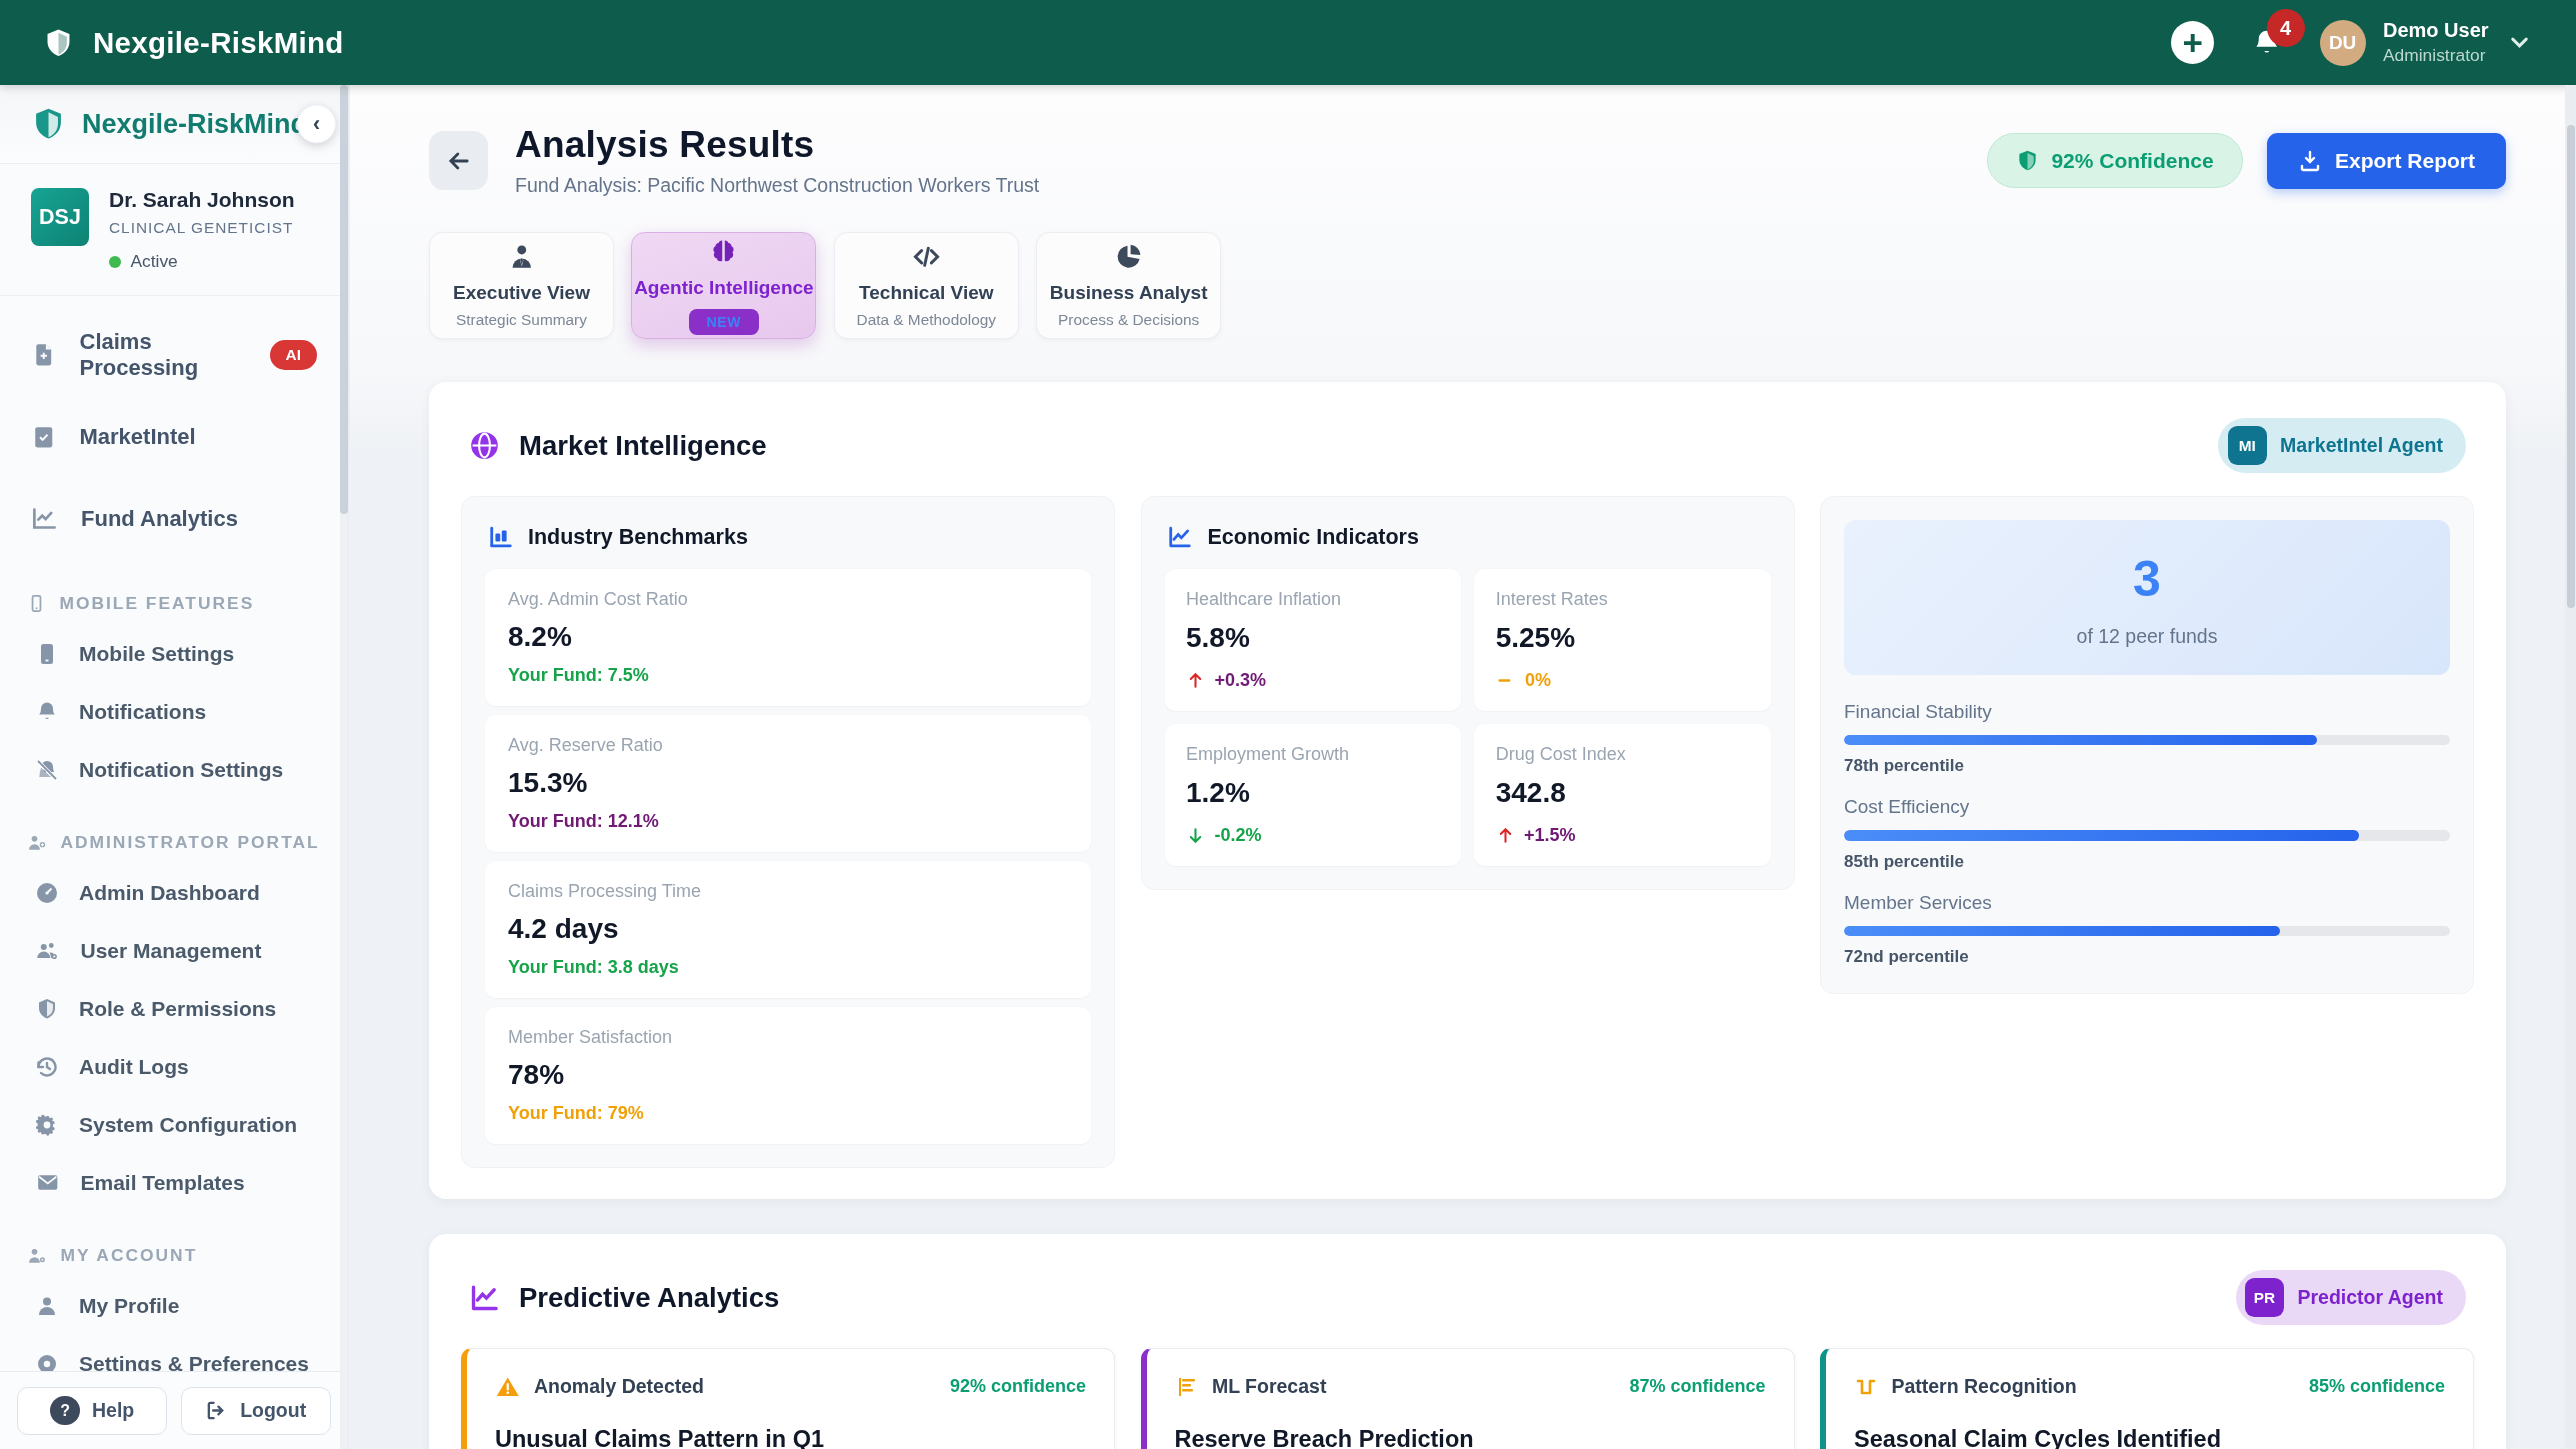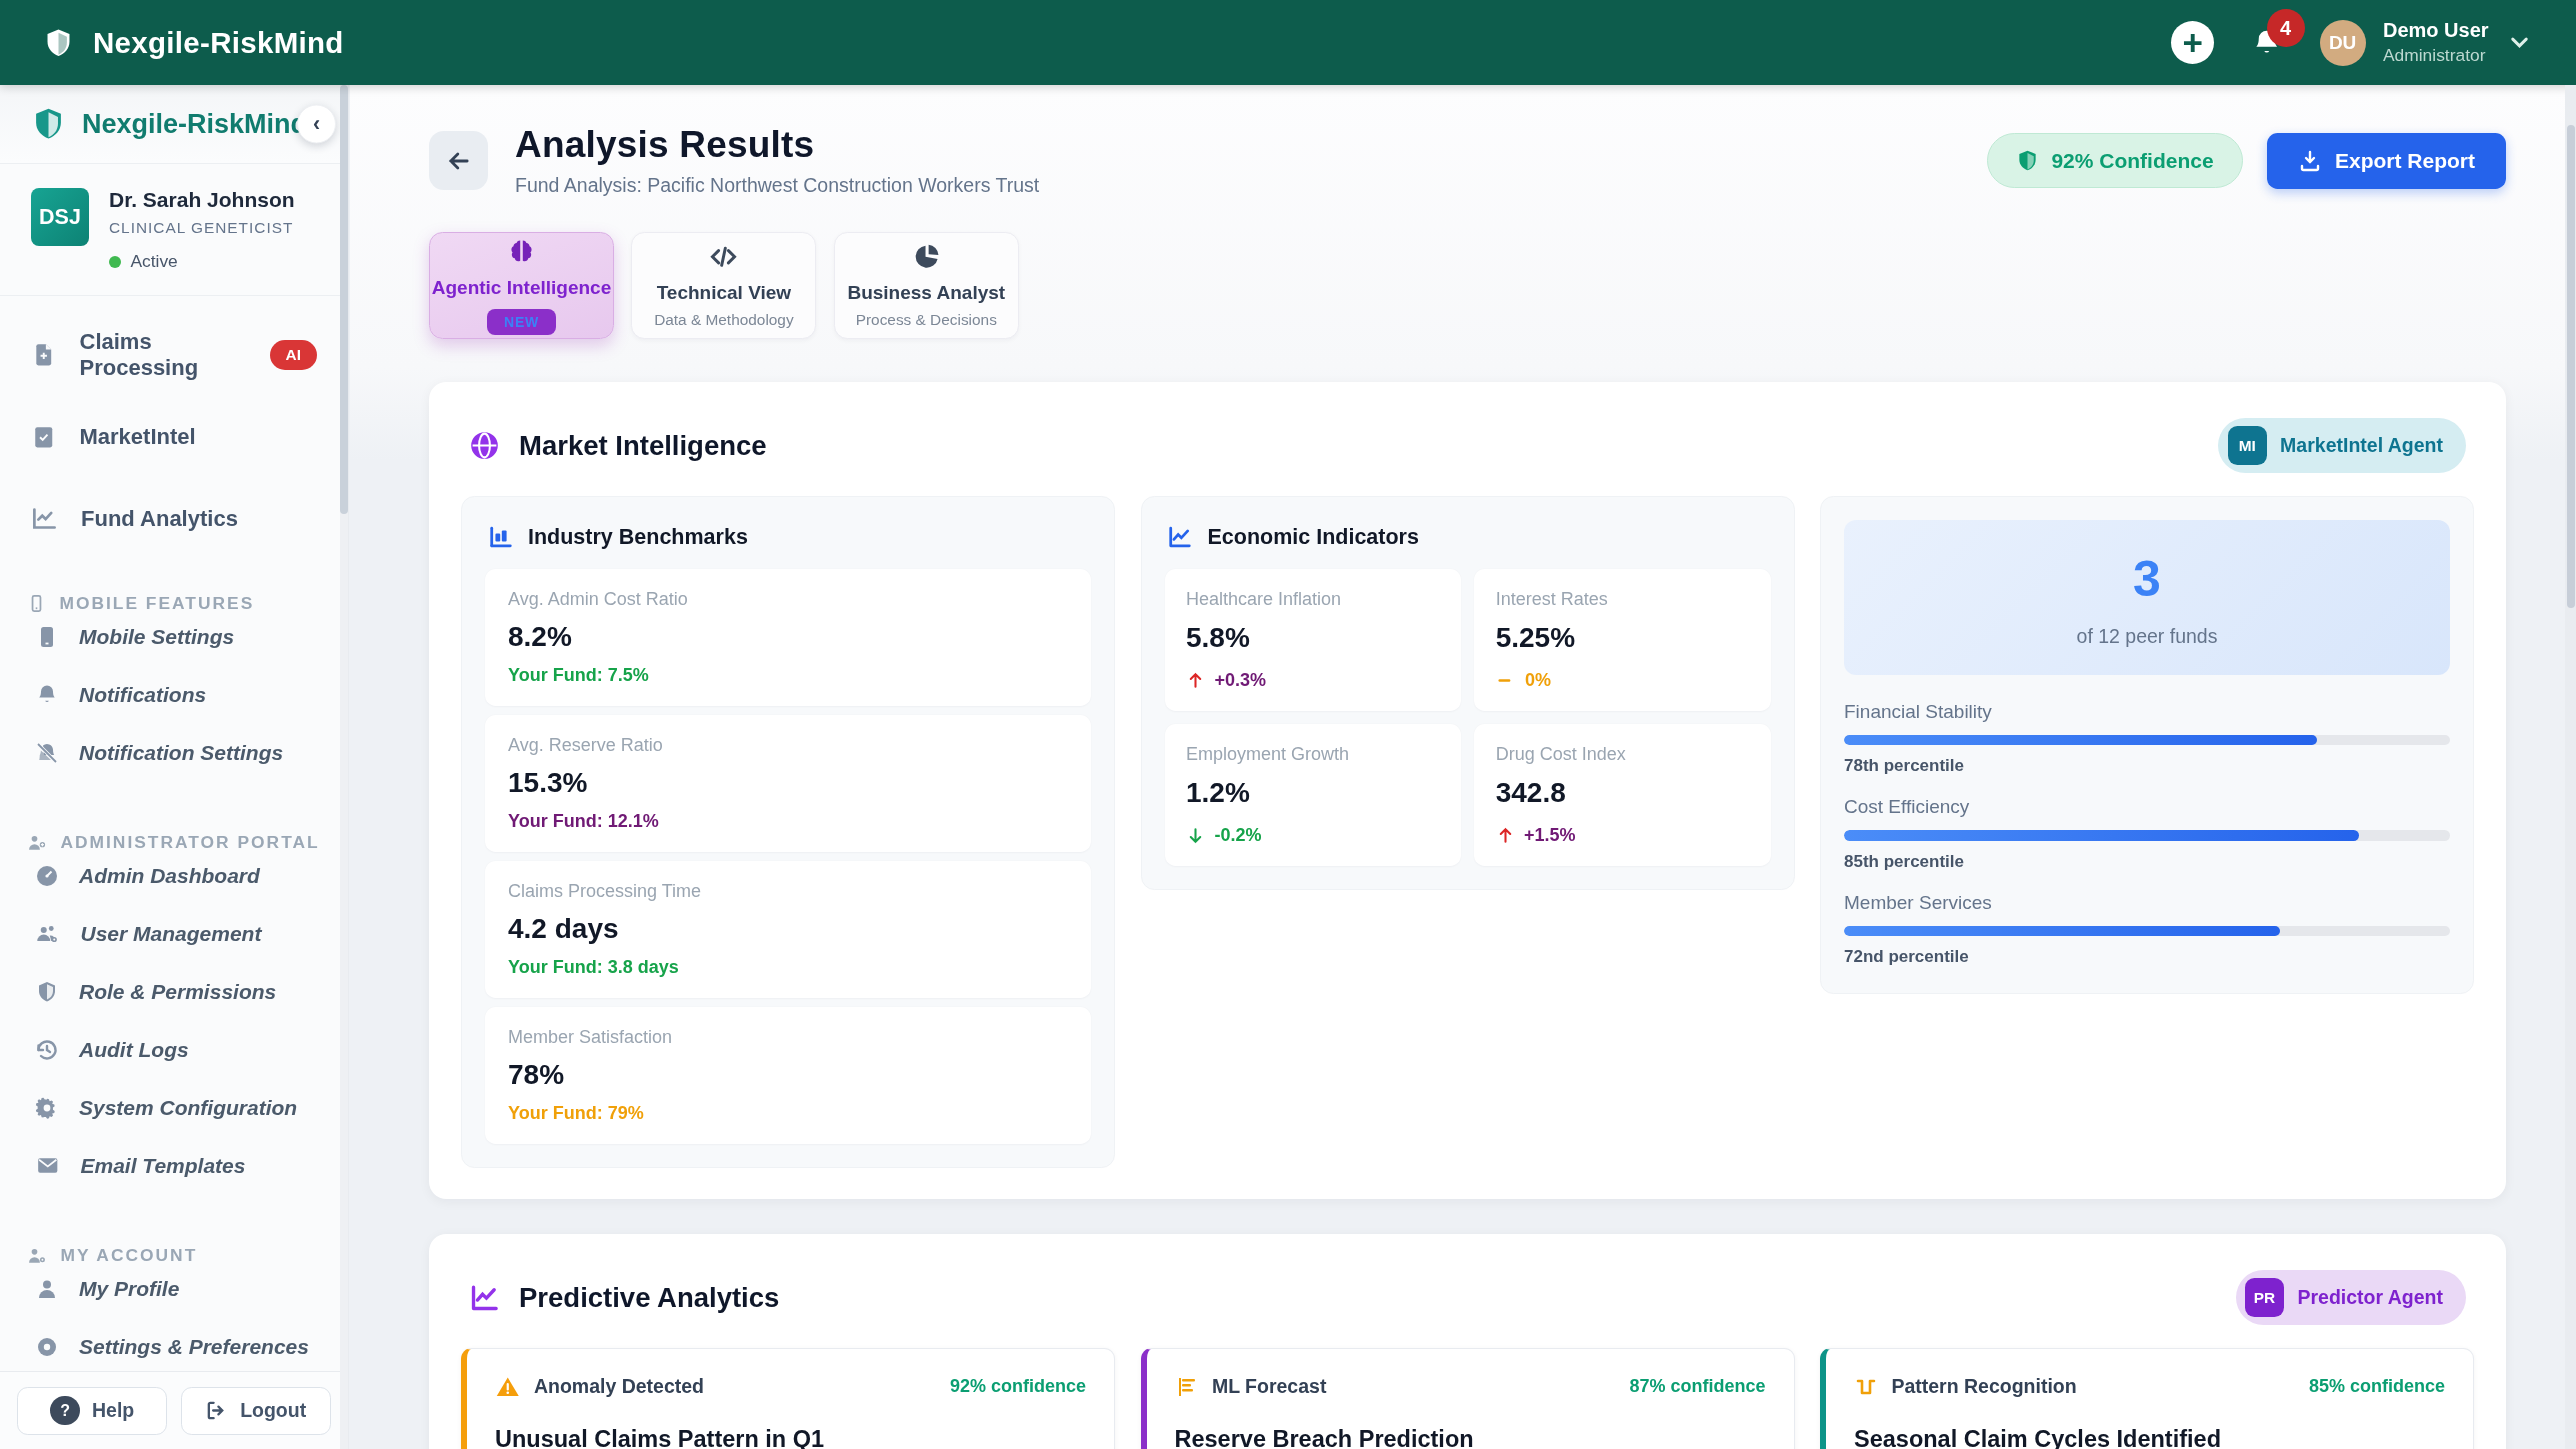--- a/index.html
+++ b/index.html
@@ -43,21 +43,21 @@
   .sb-pstatus { display:flex; align-items:center; gap:9.4px; margin-top:14.8px; font-size:17.4px; color:#475569; }
   .dot-green { width:12px; height:12px; border-radius:50%; background:#3fb950; }
   .sb-nav { padding:17.4px 0 0 0; }
   .s-item { display:flex; align-items:center; gap:23px; padding:0 31px; height:82px; color:#4b5a6b; cursor:pointer; }
   .s-item .lbl { font-size:22px; font-weight:bold; color:#44546a; }
   .s-item .ic { color:#8795a8; }
   .ai-pill { margin-left:auto; background:#d93636; color:#fff; font-size:15.4px; font-weight:bold; border-radius:17.4px;
              padding:6px 16px; }
   .sec-h { display:flex; align-items:center; gap:13.4px; padding:0 27px; margin-top:23px; height:42px;
            color:#9aa7b5; font-size:17.4px; font-weight:bold; letter-spacing:2px; }
-  .s-sub { display:flex; gap:20px; padding:0 35px; height:58px; cursor:pointer;font-style:italic; }
+  .s-sub { display:flex; align-items:center; gap:20px; padding:0 35px; height:58px; cursor:pointer; }
   .s-sub .lbl { font-size:21px; font-weight:bold; color:#4b5a6b; }
   .s-sub .ic { color:#8795a8; }
   .sb-footer { position:absolute; left:0; bottom:0; width:100%; height:78px; background:#fbfcfd; border-top:1.3px solid #e8ebef;
                display:flex; align-items:center; justify-content:space-between; padding:0 17.4px; gap:13.4px; z-index:5; }
   .sb-btn { flex:1; height:48px; border:1.3px solid #dde3ea; border-radius:10.7px; background:#fff; display:flex;
             align-items:center; justify-content:center; gap:12px; font-size:19.5px; font-weight:bold; color:#44546a; cursor:pointer; }
   .help-q { width:29.5px; height:29.5px; border-radius:50%; background:#3d4a5c; color:#fff; font-size:16px; font-weight:bold;
             display:flex; align-items:center; justify-content:center; }
   .sb-scrollbar { position:absolute; right:0; top:0; width:8px; height:100%; background:#eef0f3; z-index:6; }
   .sb-thumb { position:absolute; top:0; width:8px; height:429px; border-radius:4px; background:#c9d1da; }
@@ -435,20 +435,32 @@
               <path d="M12 3v10M8 9l4 4 4-4"></path>
               <path d="M4 17v2.5A1.5 1.5 0 0 0 5.5 21h13a1.5 1.5 0 0 0 1.5-1.5V17"></path>
             </svg>
         </span>
         <span>Export Report</span>
       </div>
     </div>
   </div>
 
   <div class="tabs">
+    <div class="tab">
+      <span class="t-ic">
+        <svg width="29.5" height="29.5" viewBox="0 0 24 24" fill="currentColor">
+            <circle cx="12" cy="6.5" r="3.6"></circle>
+            <path d="M4.5 21a7.5 7.5 0 0 1 15 0z"></path>
+            <path d="M12 13l-1.3 2 1.3 5 1.3-5z" fill="#fcfcfd"></path>
+            <path d="M12 13l-1.1 1.8 1.1 4.4 1.1-4.4z"></path>
+          </svg>
+      </span>
+      <span class="t-lbl">Executive View</span>
+      <span class="t-sub">Strategic Summary</span>
+    </div>
     <div class="tab active">
       <span class="t-ic">
         <svg width="31" height="31" viewBox="0 0 24 24" fill="currentColor">
             <path d="M11 3.5c-1.8 0-2.6 1-2.8 2-1.3.1-2.4 1-2.4 2.5-1 .5-1.6 1.4-1.6 2.6 0 .9.3 1.6.9 2.1-.4.5-.6 1.1-.6 1.8 0 1.5 1 2.6 2.3 2.8.2 1.4 1.3 2.3 2.7 2.3 1 0 1.5-.4 1.5-.4V3.5z"></path>
             <path d="M13 3.5c1.8 0 2.6 1 2.8 2 1.3.1 2.4 1 2.4 2.5 1 .5 1.6 1.4 1.6 2.6 0 .9-.3 1.6-.9 2.1.4.5.6 1.1.6 1.8 0 1.5-1 2.6-2.3 2.8-.2 1.4-1.3 2.3-2.7 2.3-1 0-1.5-.4-1.5-.4V3.5z"></path>
           </svg>
       </span>
       <span class="t-lbl">Agentic Intelligence</span>
       <span class="new-badge">NEW</span>
     </div>

